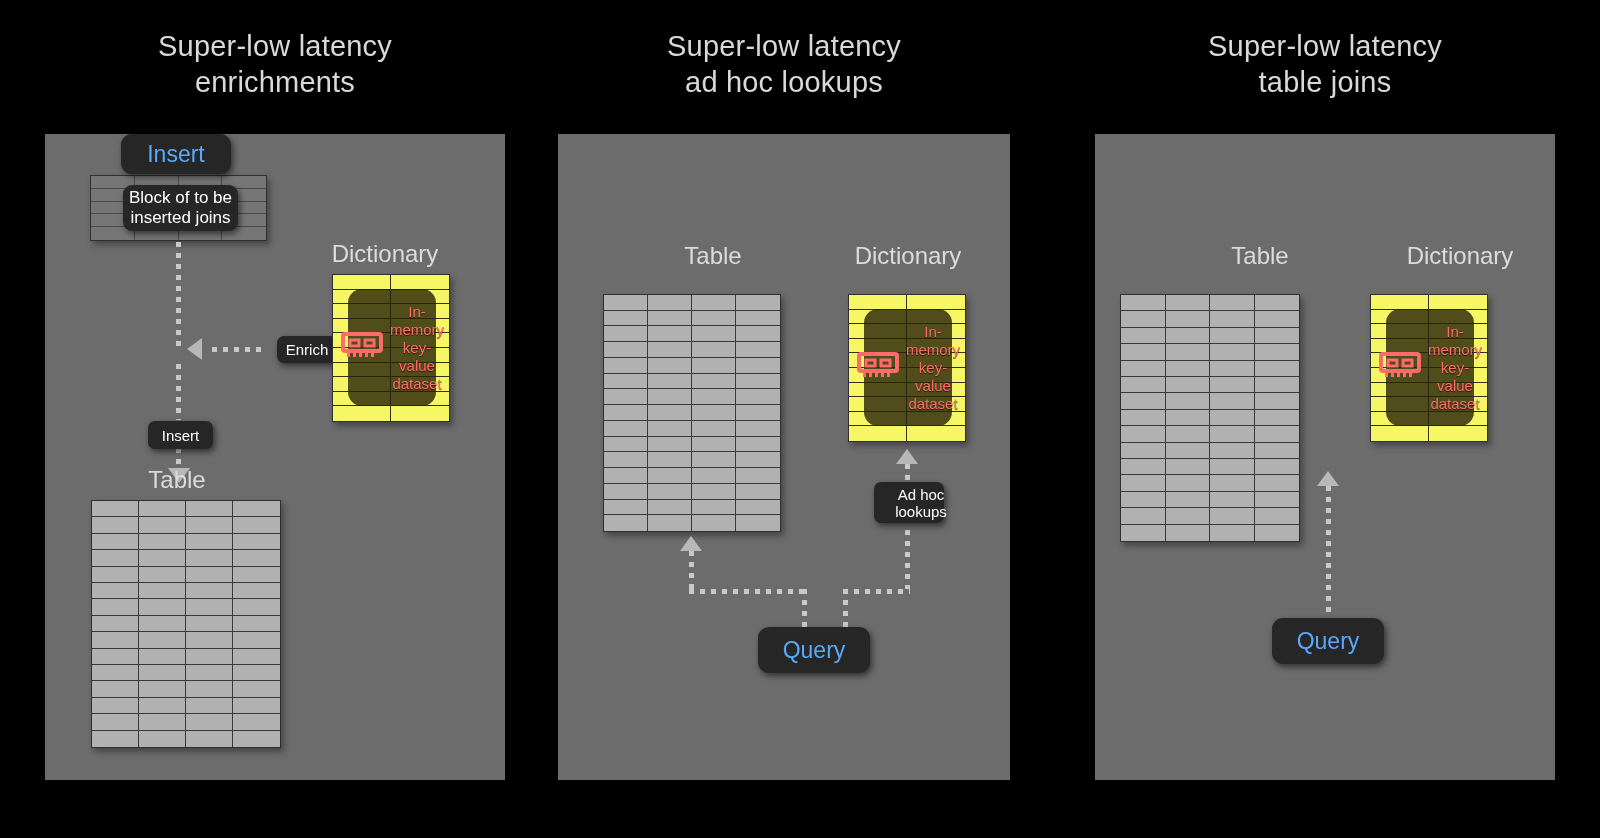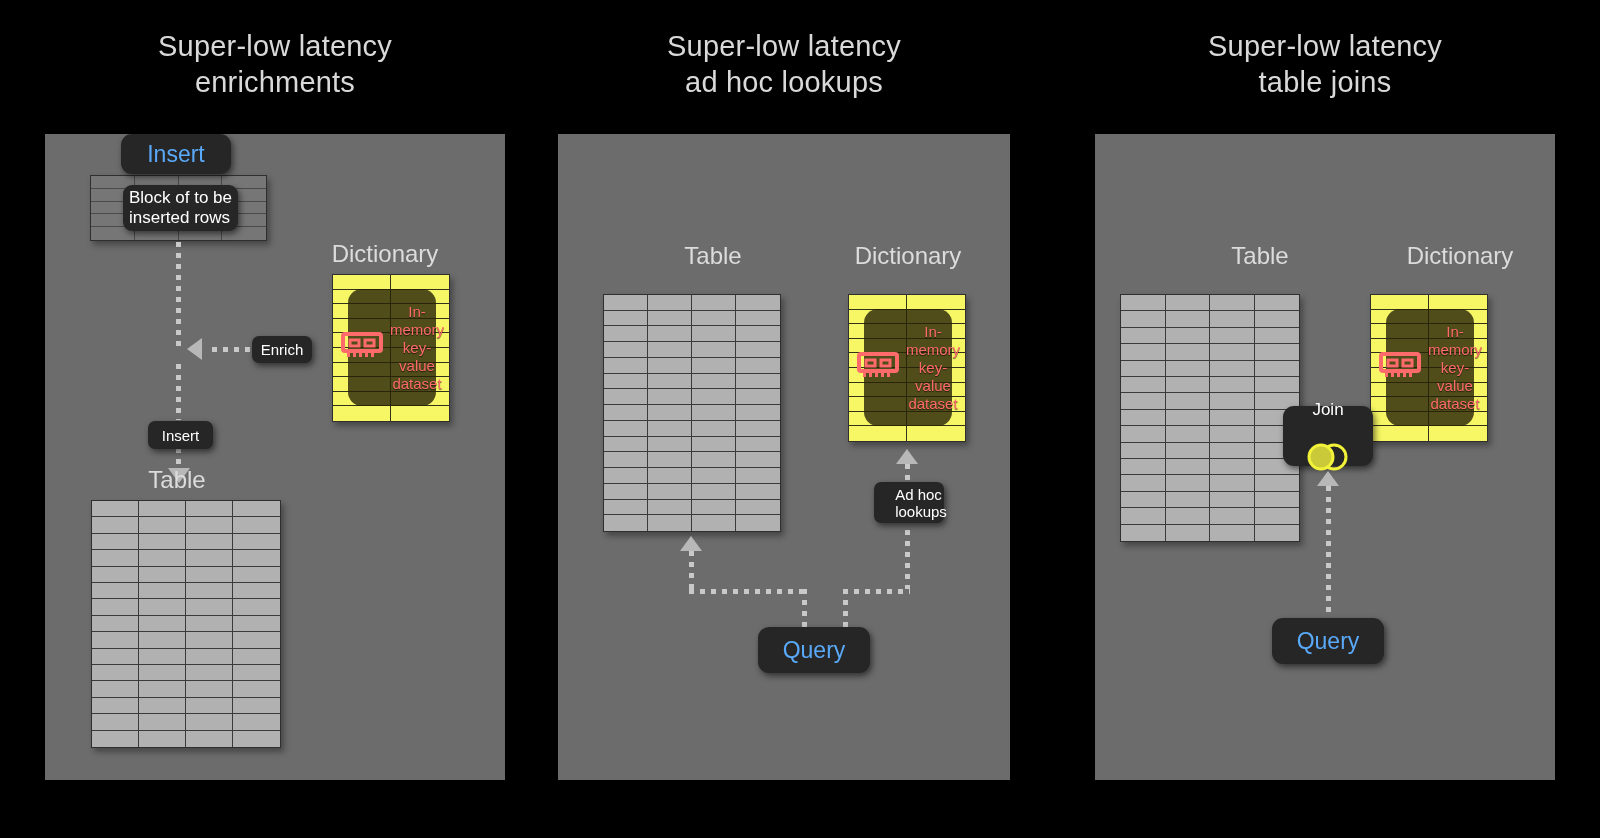--- a/index.html
+++ b/index.html
@@ -92,20 +92,21 @@
   }
 
   
   .callout {
     position: absolute;
     background: #262626;
     border-radius: 9px;
     box-shadow: 2px 3px 6px rgba(0,0,0,.55);
     display: flex; align-items: center; justify-content: center;
     color: #ffffff;
+    text-align: center;
     white-space: pre-line;
   }
   .callout.blue { color: #5aa9f8; }
   .callout.big { font-size: 23px; border-radius: 11px; }
   .callout.mid { font-size: 17px; }
   .callout.small { font-size: 15px; line-height: 17px; border-radius: 7px; }
   .callout.join {
     flex-direction: column; gap: 2px; padding-top: 4px;
     font-size: 17px; border-radius: 11px;
   }
@@ -159,32 +160,32 @@
           <div class="cell lastcol"></div>
           <div class="cell lastrow"></div>
           <div class="cell lastrow"></div>
           <div class="cell lastrow"></div>
           <div class="cell lastcol lastrow"></div>
         </div>
 
       <div class="callout big blue" style="left:76px; top:0px; width:110px; height:40px;">Insert</div>
 
       <div class="callout mid" style="left:78px; top:51px; width:115px; height:46px;">Block of to be
-inserted rows</div>
+inserted joins</div>
 
       <div class="dotv" style="left:131px; top:108px; height:104px;"></div>
       <div class="dotv" style="left:131px; top:230px; height:56px;"></div>
       <div class="dotv" style="left:131px; top:314px; height:22px;"></div>
       <div class="arrow down" style="left:123px; top:334px;"></div>
 
       <div class="doth" style="left:167px; top:213px; width:50px;"></div>
       <div class="doth" style="left:291px; top:213px; width:45px;"></div>
       <div class="arrow left" style="left:142px; top:204px;"></div>
 
-      <div class="callout small" style="left:207px; top:202px; width:60px; height:27px;">Enrich</div>
+      <div class="callout small" style="left:232px; top:202px; width:60px; height:27px;">Enrich</div>
 
       <div class="callout small" style="left:103px; top:287px; width:65px; height:28px;">Insert</div>
 
       <div class="obj-label" style="left:260px; top:106px; width:160px;">Dictionary</div>
       <div class="dict" id="p1-dict" style="left: 287px; top: 140px; width: 118px; height: 148px; grid-template-columns: repeat(2, 1fr); grid-template-rows: repeat(10, 1fr);">
           <div class="cell"></div>
           <div class="cell lastcol"></div>
           <div class="cell"></div>
           <div class="cell lastcol"></div>
           <div class="cell"></div>
@@ -529,29 +530,20 @@
               <rect x="25" y="20" width="3" height="6"></rect>
               <rect x="31" y="20" width="3" height="6"></rect>
             </g>
           </svg>
         </span>
         <span class="mem-text">In-memory
 key-value
 dataset</span>
       </div>
 
-      <div class="callout join" style="left:188px; top:272px; width:90px; height:60px;">
-        <span>Join</span>
-        <span>
-          <svg width="58" height="30" viewBox="0 0 58 30">
-            <circle cx="35" cy="15" r="12" fill="none" stroke="#f2f238" stroke-width="3"></circle>
-            <circle cx="22" cy="15" r="12" fill="#c9c93a" stroke="#f2f238" stroke-width="3"></circle>
-          </svg>
-        </span>
-      </div>
 
       <div class="arrow up" style="left:222px; top:337px;"></div>
       <div class="dotv" style="left:231px; top:352px; height:133px;"></div>
 
       <div class="callout big blue" style="left:177px; top:484px; width:112px; height:46px;">Query</div>
     </div>
   </div>
 
 </div>
 

